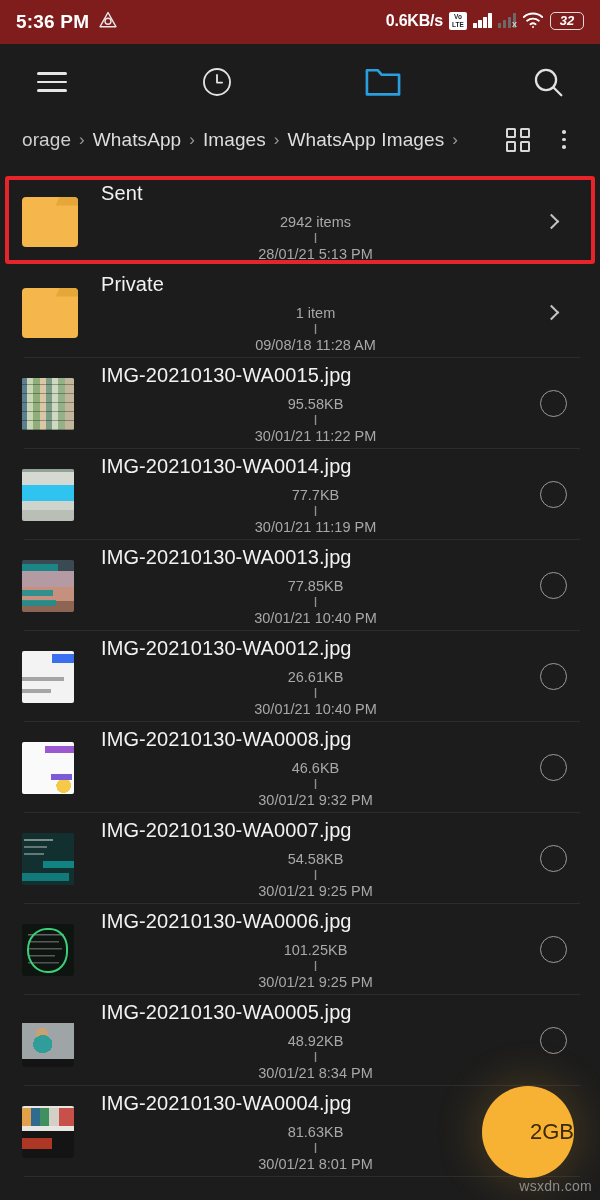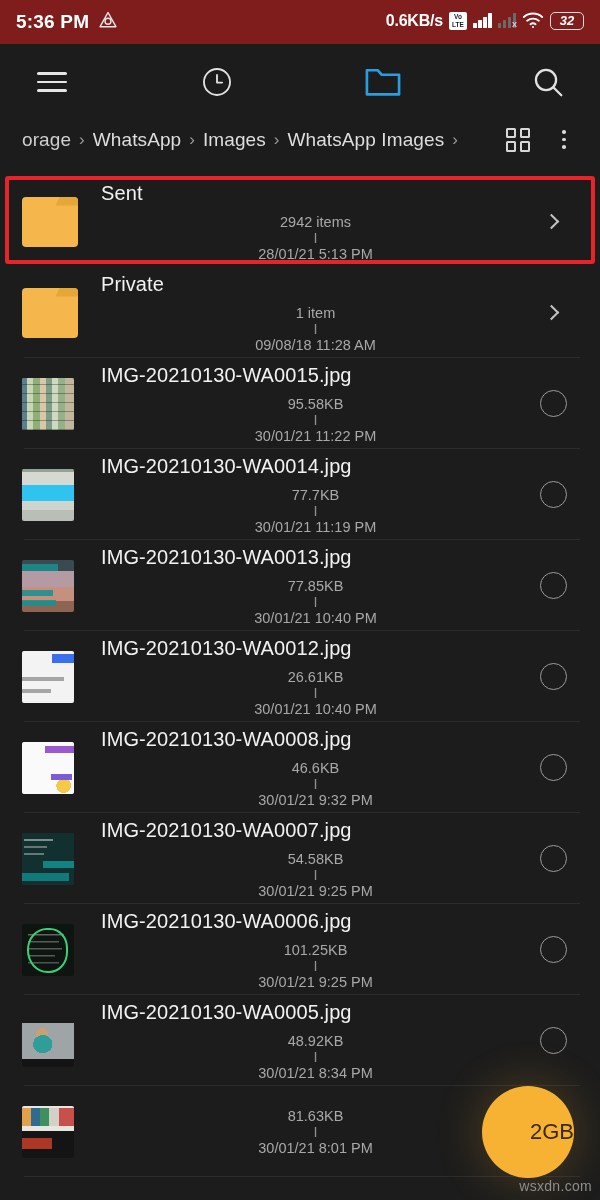--- a/index.html
+++ b/index.html
@@ -477,20 +477,21 @@
   <div class="row file">
     <div class="thumb-box">
       <div class="photo">
         <div class="inner" style="background:linear-gradient(180deg,#e8e6e1 0 48%,#141414 48% 100%);"></div>
         <div class="inner" style="background:
            linear-gradient(90deg,#e2a04a 0 18%,#2f6b8f 18% 34%,#3f8f5f 34% 52%,#d4d0c8 52% 72%,#c8504a 72% 100%) 0 2px/100% 18px no-repeat,
            linear-gradient(90deg,rgba(200,60,40,.85) 0 58%,rgba(0,0,0,0) 58%) 0 32px/100% 11px no-repeat;"></div>
       </div>
     </div>
     <div class="meta">
+      <div class="name">IMG-20210130-WA0004.jpg</div>
       <div class="sub">
         <span>81.63KB</span>
         <span class="sep">I</span>
         <span>30/01/21 8:01 PM</span>
       </div>
     </div>
     <div class="row-end">
       <span class="radio"></span>
     </div>
     <div class="divider"></div>

